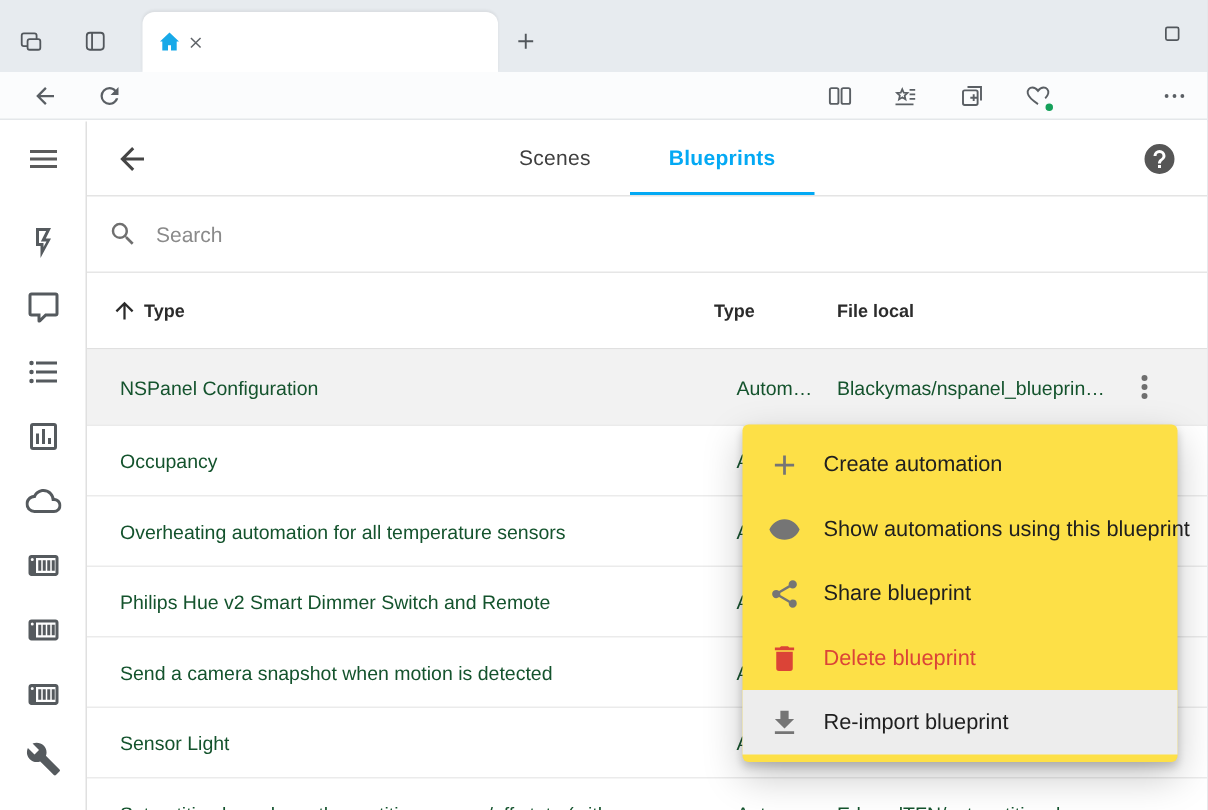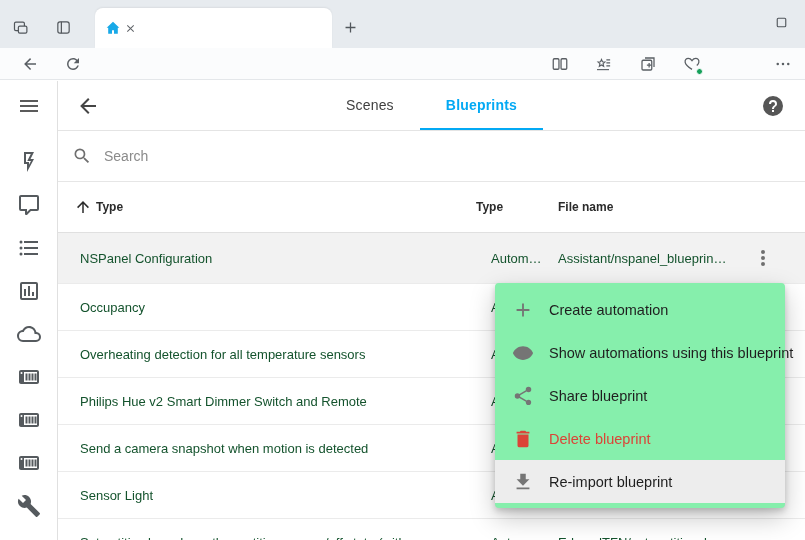--- a/index.html
+++ b/index.html
@@ -87,21 +87,21 @@
   .row { position:relative; height:47px; border-bottom:1px solid #ebebeb; display:flex;
          align-items:center; font-size:13px; color:#14532d; cursor:pointer; }
   .row.selected { height:51px; background:#f2f2f2; }
   .cell-name { padding-left:22px; max-width:415px; white-space:nowrap; overflow:hidden; }
   .cell-type { position:absolute; left:433px; white-space:nowrap; }
   .cell-file { position:absolute; left:500px; width:205px; white-space:nowrap; overflow:hidden; }
   .row-dots { position:absolute; right:30px; width:24px; height:24px; color:#6f6f6f; cursor:pointer; }
   .row-dots svg { width:24px; height:24px; }
 
   
-  .ctx-menu { position:absolute; left:495px; top:283px; width:290px; background:#86efac;
+  .ctx-menu { position:absolute; left:495px; top:283px; width:290px; background:#fde047;
               border-radius:4px; padding:5px 0; z-index:50;
               box-shadow:0 3px 6px rgba(0,0,0,.18), 0 10px 26px rgba(0,0,0,.22); }
   .menu-item { display:flex; align-items:center; height:43px; padding:0 17px; font-size:14.5px;
                color:#1f1f1f; cursor:pointer; }
   .menu-item.hovered { background:#ededed; }
   .menu-item .mi-ic { width:22px; height:22px; color:#757575; flex:0 0 22px; }
   .menu-item .mi-ic svg { width:22px; height:22px; display:block; }
   .menu-item .mi-label { margin-left:15px; white-space:nowrap; }
   .menu-item.danger { color:var(--danger,#db4437); }
   .menu-item.danger .mi-ic { color:var(--danger,#db4437); }
@@ -311,44 +311,44 @@
       </div>
 
       <div class="thead">
         <span class="sort-ic">
           <svg viewBox="0 0 24 24">
               <path d="M13,20H11V8L5.5,13.5L4.08,12.08L12,4.16L19.92,12.08L18.5,13.5L13,8V20Z" fill="currentColor"></path>
             </svg>
         </span>
         <span class="th-name">Type</span>
         <span class="th-type">Type</span>
-        <span class="th-file">File name</span>
+        <span class="th-file">File local</span>
       </div>
 
       <div class="rows">
 
         <div class="row selected">
           <span class="cell-name">NSPanel Configuration</span>
           <span class="cell-type">Autom…</span>
-          <span class="cell-file">Assistant/nspanel_blueprin…</span>
+          <span class="cell-file">Blackymas/nspanel_blueprin…</span>
           <span class="row-dots">
             <svg viewBox="0 0 24 24">
                 <path d="M12,16A2,2 0 0,1 14,18A2,2 0 0,1 12,20A2,2 0 0,1 10,18A2,2 0 0,1 12,16M12,10A2,2 0 0,1 14,12A2,2 0 0,1 12,14A2,2 0 0,1 10,12A2,2 0 0,1 12,10M12,4A2,2 0 0,1 14,6A2,2 0 0,1 12,8A2,2 0 0,1 10,6A2,2 0 0,1 12,4Z" fill="currentColor"></path>
               </svg>
           </span>
         </div>
 
         <div class="row">
           <span class="cell-name">Occupancy</span>
           <span class="cell-type">Autom…</span>
           <span class="cell-file"></span>
         </div>
 
         <div class="row">
-          <span class="cell-name">Overheating detection for all temperature sensors</span>
+          <span class="cell-name">Overheating automation for all temperature sensors</span>
           <span class="cell-type">Autom…</span>
           <span class="cell-file"></span>
         </div>
 
         <div class="row">
           <span class="cell-name">Philips Hue v2 Smart Dimmer Switch and Remote</span>
           <span class="cell-type">Autom…</span>
           <span class="cell-file"></span>
         </div>
 

